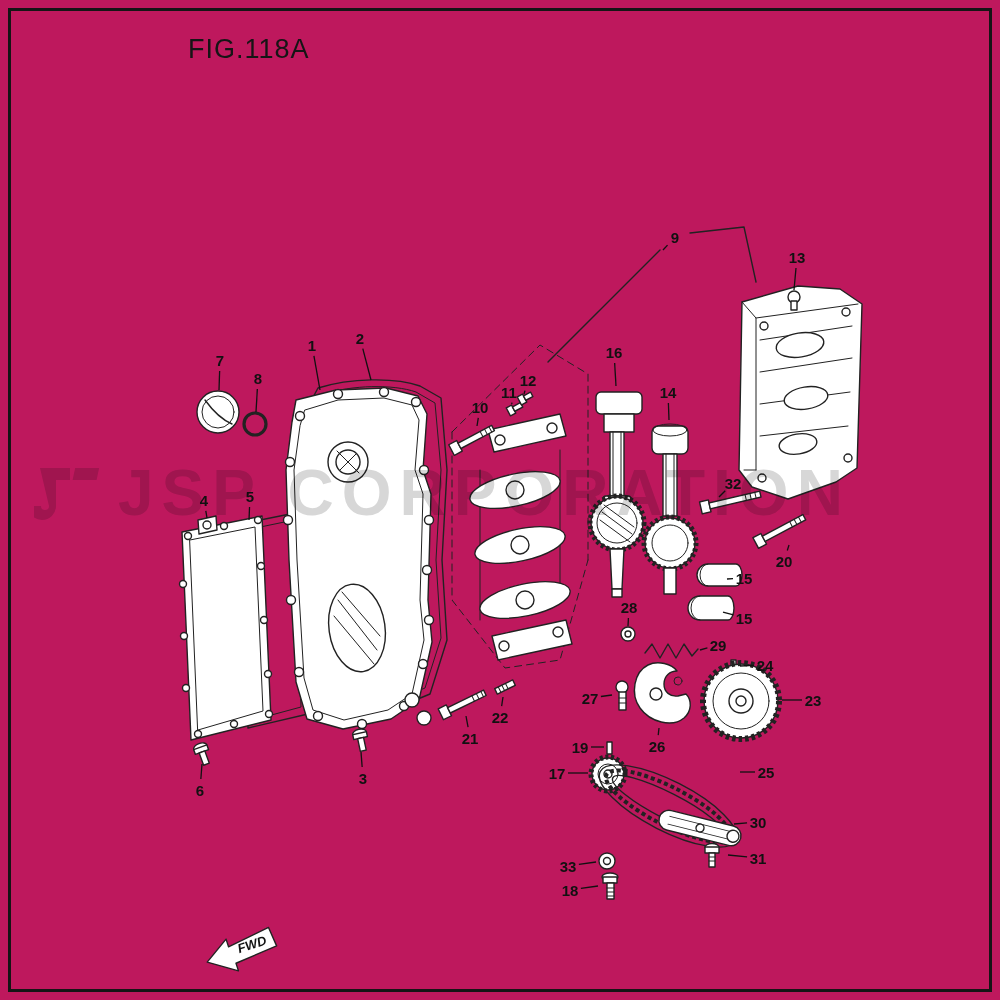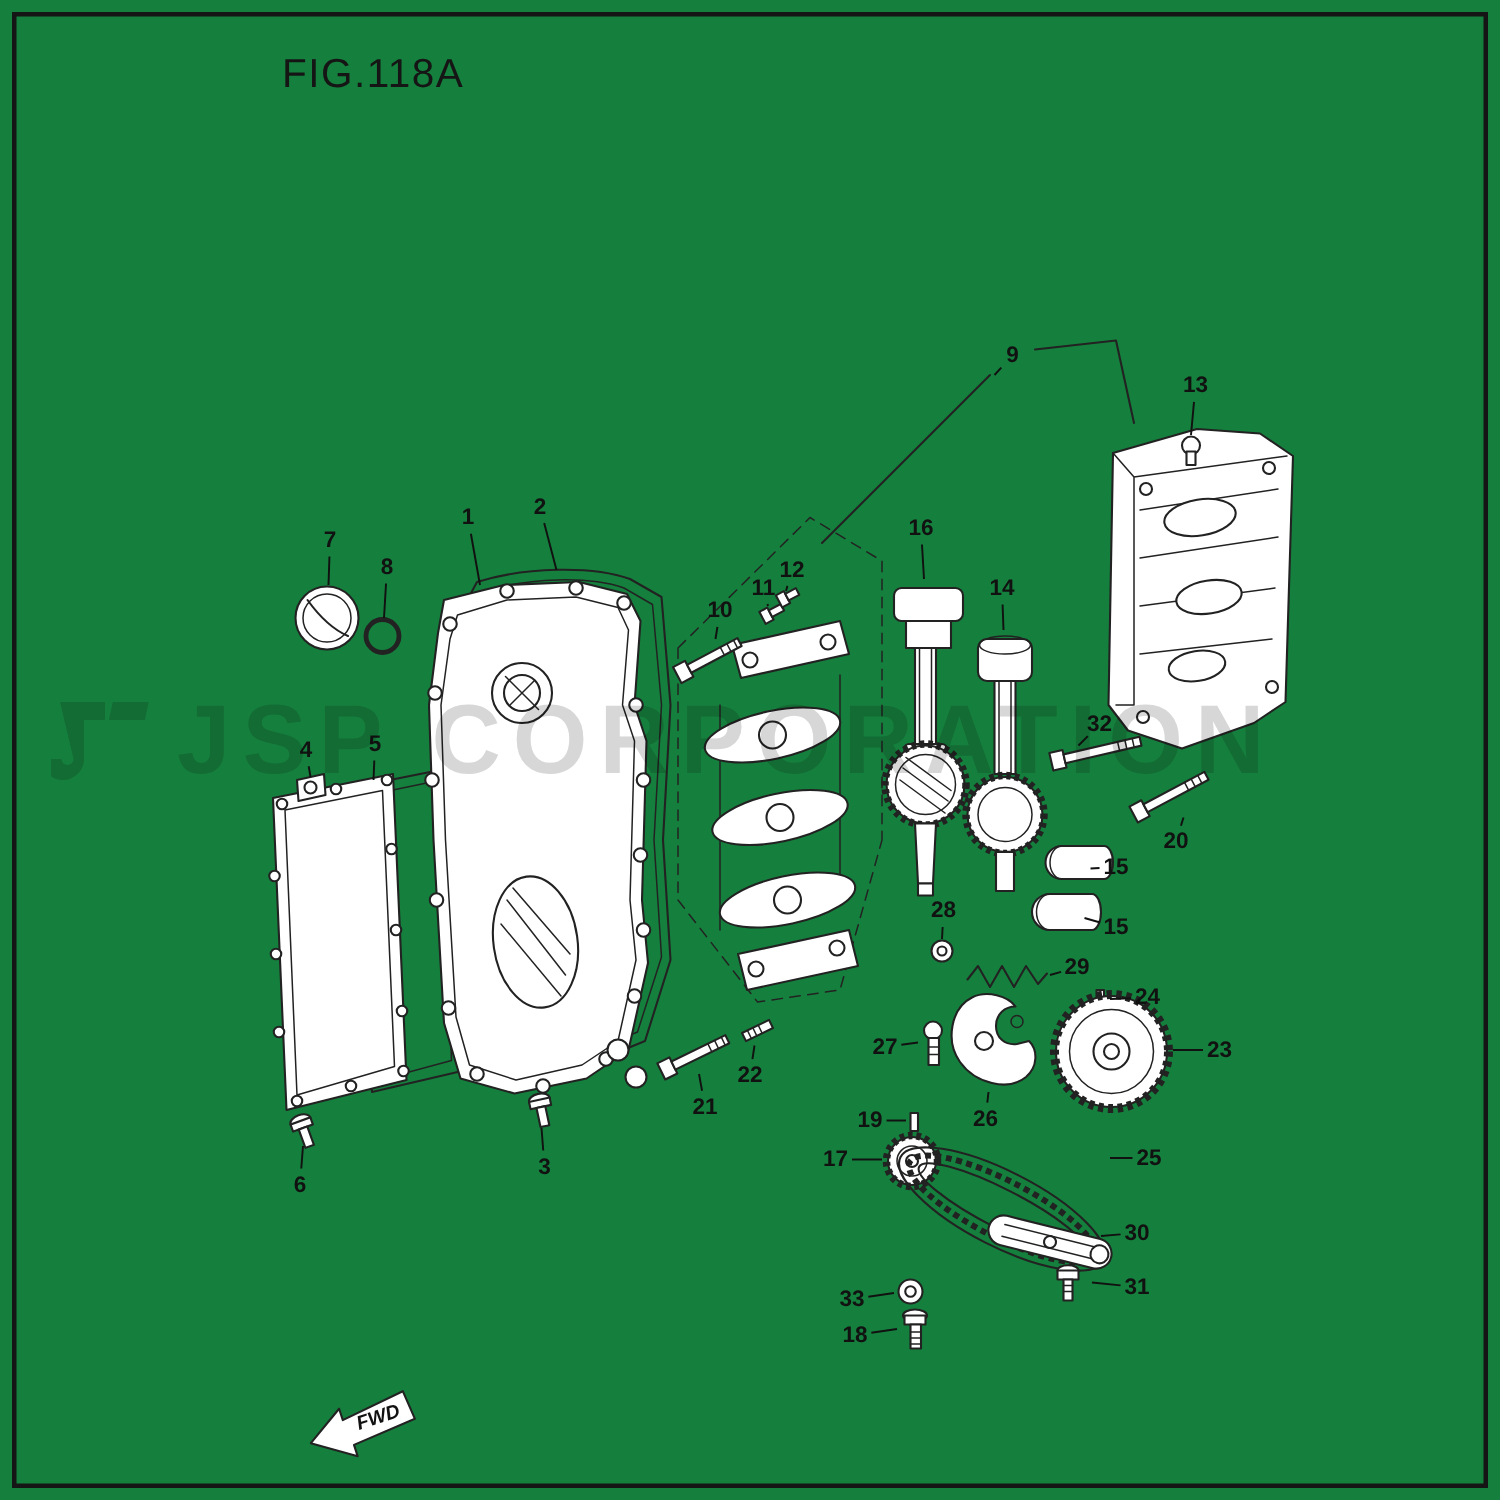--- a/index.html
+++ b/index.html
@@ -1,16 +1,16 @@
 <!DOCTYPE html>
 <html><head>
 <meta charset="utf-8">
 <style>
   html,body{margin:0;padding:0;background:#fff;}
-  #page{position:relative;width:1000px;height:1000px;background:#15803d;overflow:hidden;
+  #page{position:relative;width:1000px;height:1000px;background:#be185d;overflow:hidden;
         font-family:"Liberation Sans",sans-serif;}
   .page-border{position:absolute;left:8px;top:8px;right:8px;bottom:8px;
         border:3px solid #151515;pointer-events:none;}
   .fig-title{position:absolute;left:188px;top:34px;font-size:27px;color:#151515;
         letter-spacing:1px;font-weight:500;}
   .watermark{position:absolute;left:34px;top:446px;display:flex;align-items:center;gap:12px;
         pointer-events:none;mix-blend-mode:multiply;z-index:5;margin-top:10px;}
   .watermark-text{font-size:64px;font-weight:bold;color:#d7d7d7;letter-spacing:8px;
         white-space:nowrap;transform:scaleY(1.02);}
   svg.diagram{position:absolute;left:0;top:0;z-index:2;}

